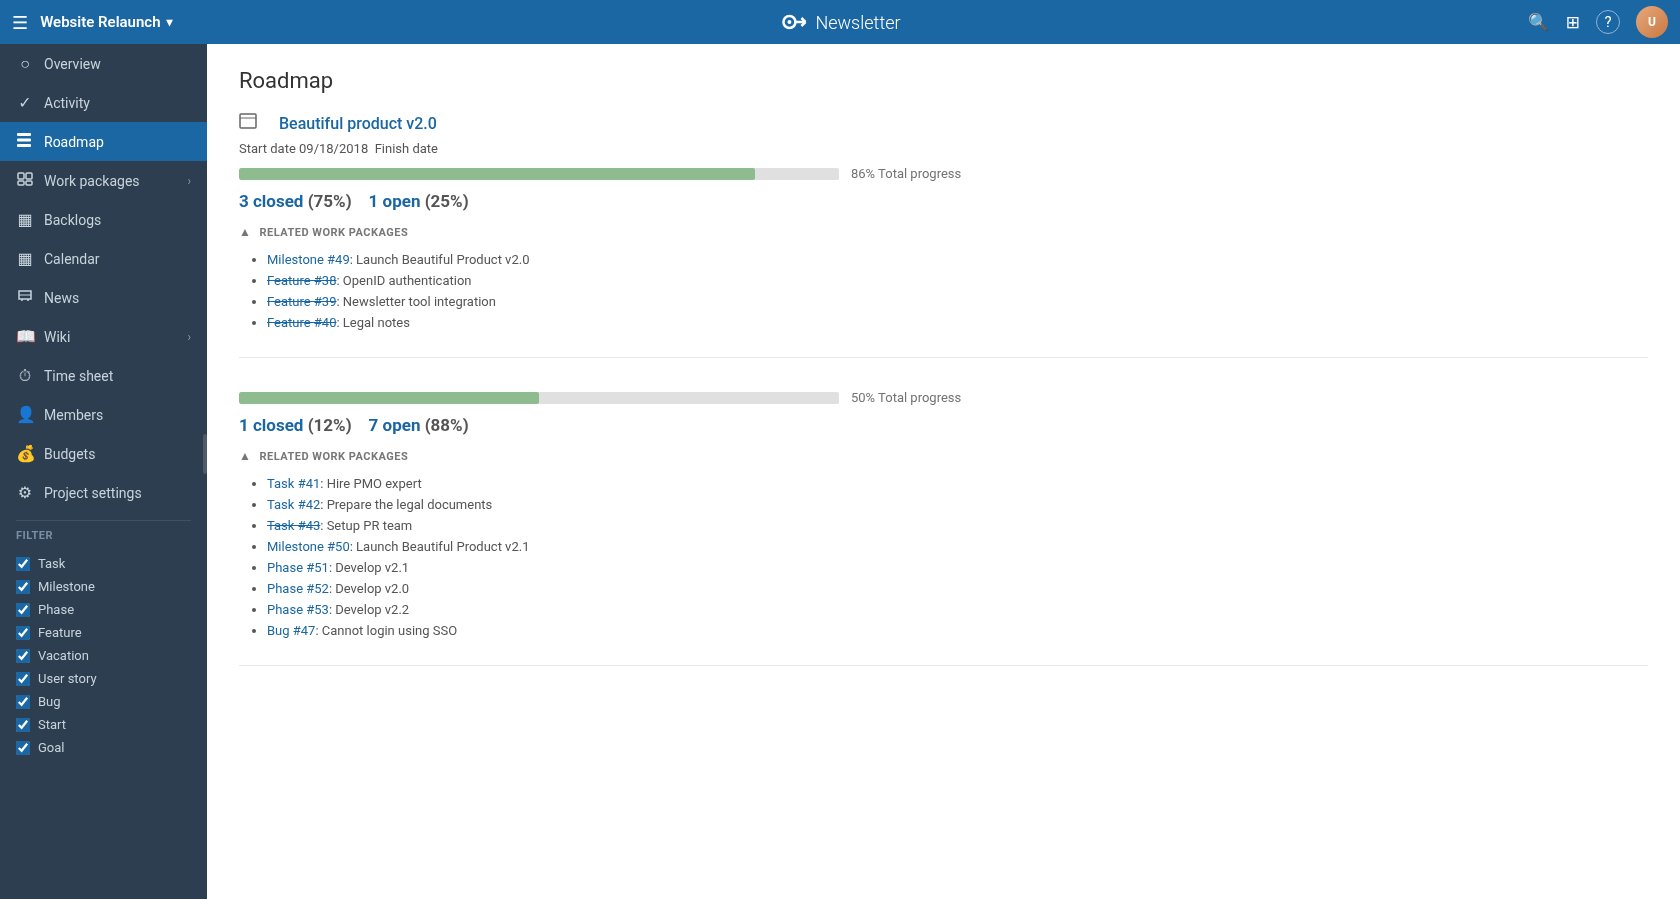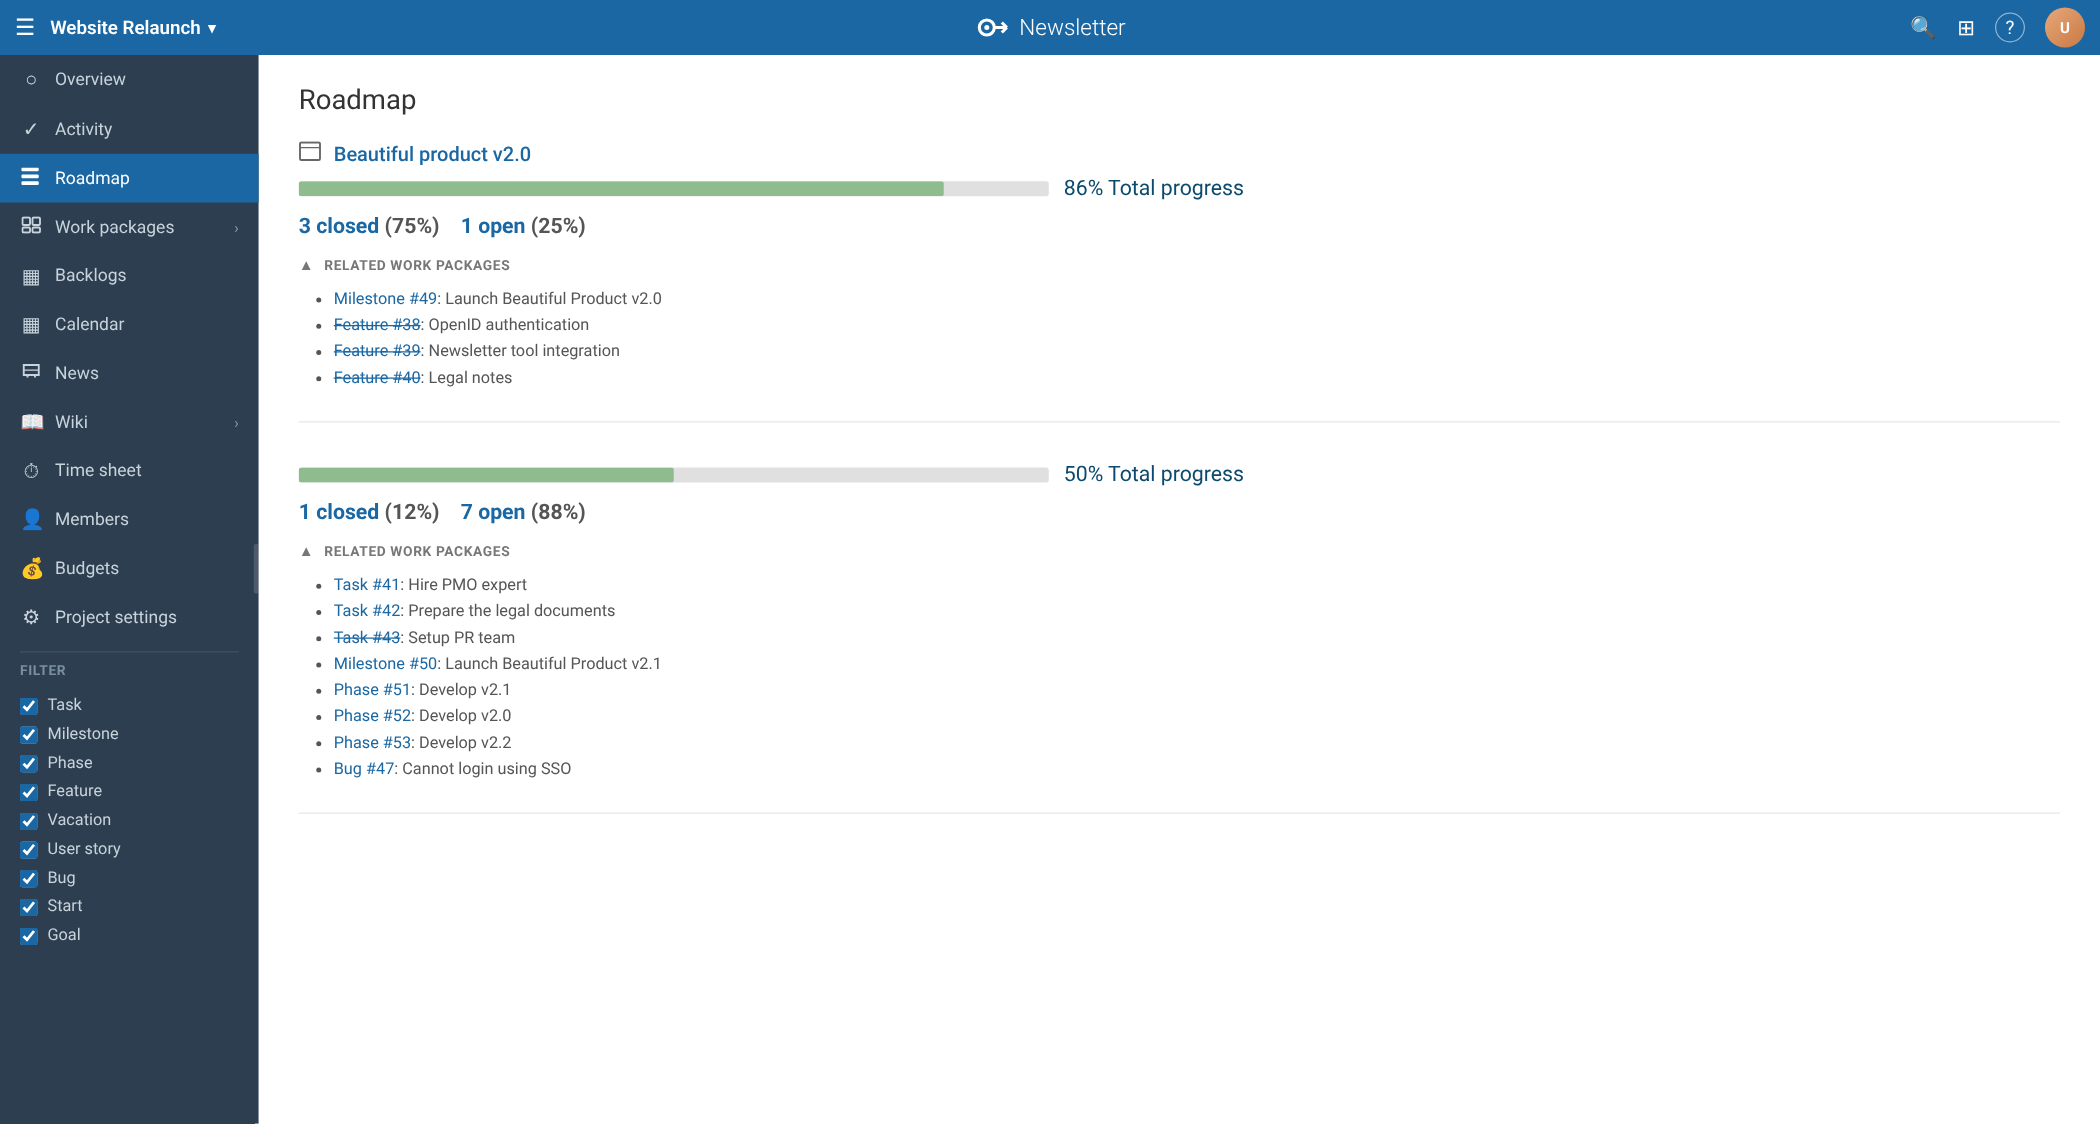--- a/index.html
+++ b/index.html
@@ -59,28 +59,28 @@
     .content {
       flex: 1;
       overflow-y: auto;
       background: #fff;
       padding: 24px 32px;
     }
     .page-title { font-size: 22px; font-weight: 400; color: #333; margin-bottom: 20px; }
 
     
     .version-block { margin-bottom: 32px; border-bottom: 1px solid #e8e8e8; padding-bottom: 24px; }
-    .version-header { display: flex; align-items: center; gap: 10px; margin-bottom: 8px; }
+    .version-header { display: flex; align-items: center; gap: 22px; margin-bottom: 8px; }
     .version-icon { color: #666; font-size: 16px; }
     .version-title { color: #1a67a3; font-size: 16px; font-weight: 500; text-decoration: none; cursor: pointer; }
     .version-dates { font-size: 13px; color: #555; margin-bottom: 10px; }
     .progress-container { display: flex; align-items: center; gap: 12px; margin-bottom: 10px; }
     .progress-bar-outer { width: 600px; height: 12px; background: #e0e0e0; border-radius: 2px; overflow: hidden; }
     .progress-bar-inner { height: 100%; background: #8fbc8f; border-radius: 2px; }
-    .progress-label { font-size: 17px; color: #0c4a6e; white-space: nowrap; }
+    .progress-label { font-size: 13px; color: #737373; white-space: nowrap; }
     .version-stats { font-size: 17px; color: #555; margin-bottom: 14px; font-weight: bold; }
     .version-stats a { color: #1a67a3; text-decoration: none; cursor: pointer; }
 
     
     .related-section { margin-top: 12px; }
     .related-header { display: flex; align-items: center; gap: 8px; font-size: 11px; font-weight: 700; color: #777; letter-spacing: 0.5px; text-transform: uppercase; margin-bottom: 10px; cursor: pointer; }
     .related-header .collapse-icon { font-size: 12px; }
     .related-list { list-style: disc; padding-left: 28px; }
     .related-list li { padding: 3px 0; font-size: 13px; color: #555; }
     .related-list li a { color: #1a67a3; text-decoration: none; cursor: pointer; }
@@ -250,20 +250,23 @@
     <div class="version-block">
       <div class="version-header">
         <span class="version-icon">
           <svg width="18" height="16" viewBox="0 0 18 16" fill="none">
               <rect x="1" y="1" width="16" height="14" rx="1" stroke="#666" stroke-width="1.5"></rect>
               <line x1="1" y1="5" x2="17" y2="5" stroke="#666" stroke-width="1"></line>
             </svg>
         </span>
         <a class="version-title">Beautiful product v2.0</a>
       </div>
+      <div class="version-dates">
+        <span>Start date</span> <span>09/18/2018</span>&nbsp;&nbsp;<span>Finish date</span>
+      </div>
       <div class="progress-container">
         <div class="progress-bar-outer">
           <div class="progress-bar-inner" style="width:86%"></div>
         </div>
         <span class="progress-label">86% Total progress</span>
       </div>
       <div class="version-stats">
         <a><span>3 closed</span></a>&nbsp;<span>(75%)</span>&nbsp;&nbsp;&nbsp;
         <a><span>1 open</span></a>&nbsp;<span>(25%)</span>
       </div>

